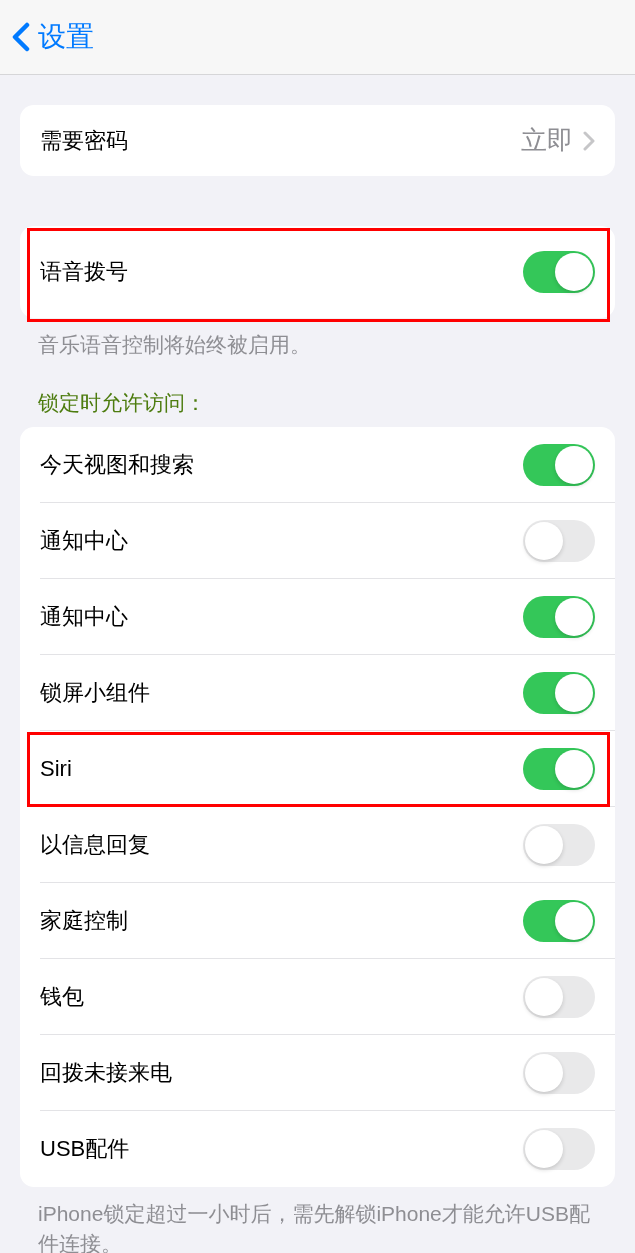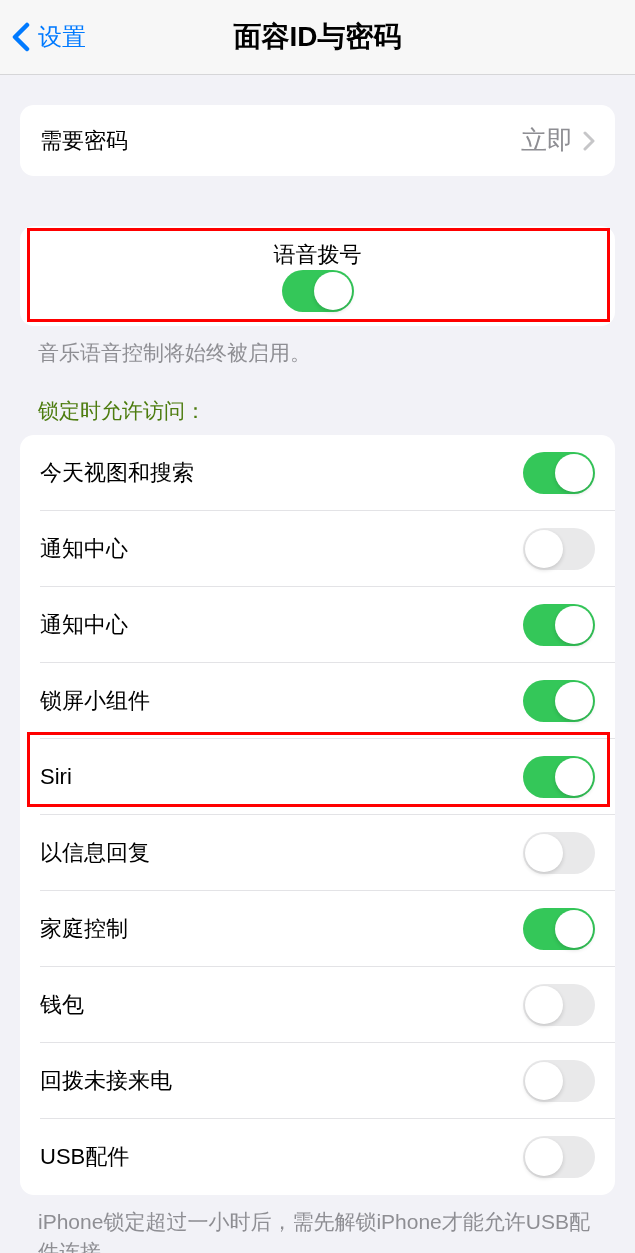--- a/index.html
+++ b/index.html
@@ -22,21 +22,21 @@
       align-items: center;
       position: relative;
       border-bottom: 1px solid #d6d6d8;
     }
     
     .back-button {
       display: flex;
       align-items: center;
       padding-left: 12px;
       color: #007aff;
-      font-size: 24px;
+      font-size: 28px;
       cursor: pointer;
     }
     
     .back-chevron {
       width: 18px;
       height: 30px;
       margin-right: 8px;
     }
     
     .header-title {
@@ -177,39 +177,38 @@
 </head>
 <body>
 
 <div class="header">
   <div class="back-button">
     <svg class="back-chevron" viewBox="0 0 12 20" fill="none" stroke="currentColor" stroke-width="3" stroke-linecap="round" stroke-linejoin="round">
       <polyline points="10,2 2,10 10,18"></polyline>
     </svg>
     <span>设置</span>
   </div>
-  <div class="header-title">面容ID与密码</div>
 </div>
 
 <div class="content">
 
   <div class="cell-group">
     <div class="cell">
       <span class="cell-label">需要密码</span>
       <div class="cell-right">
         <span class="cell-value">立即</span>
         <svg class="chevron-right" viewBox="0 0 12 20" fill="none" stroke="currentColor" stroke-width="3" stroke-linecap="round" stroke-linejoin="round">
           <polyline points="2,2 10,10 2,18"></polyline>
         </svg>
       </div>
     </div>
   </div>
 
   <div class="cell-group toggle-group" style="margin-top: 50px;">
-    <div class="cell" style="min-height: 92px; flex-direction: column;">
+    <div class="cell" style="min-height: 92px;">
       <span class="cell-label">语音拨号</span>
       <div class="toggle on">
         <div class="toggle-knob"></div>
       </div>
     </div>
   </div>
   <div class="footer-text">音乐语音控制将始终被启用。</div>
 
   <div class="section-header">锁定时允许访问：</div>
 

